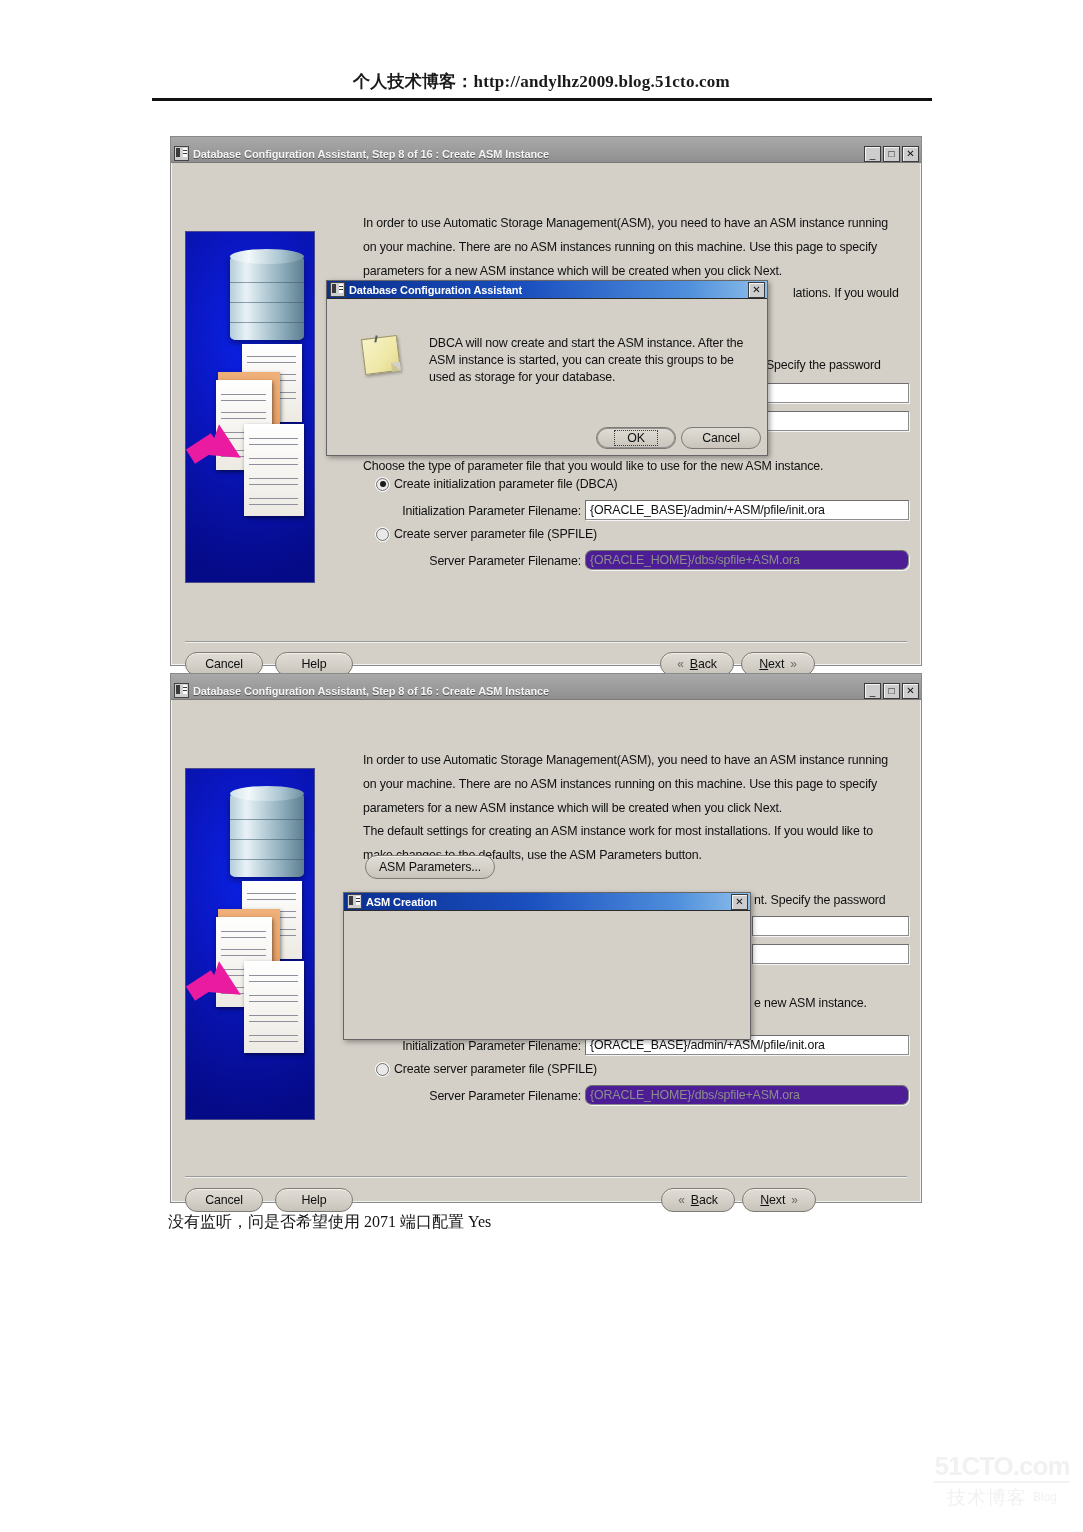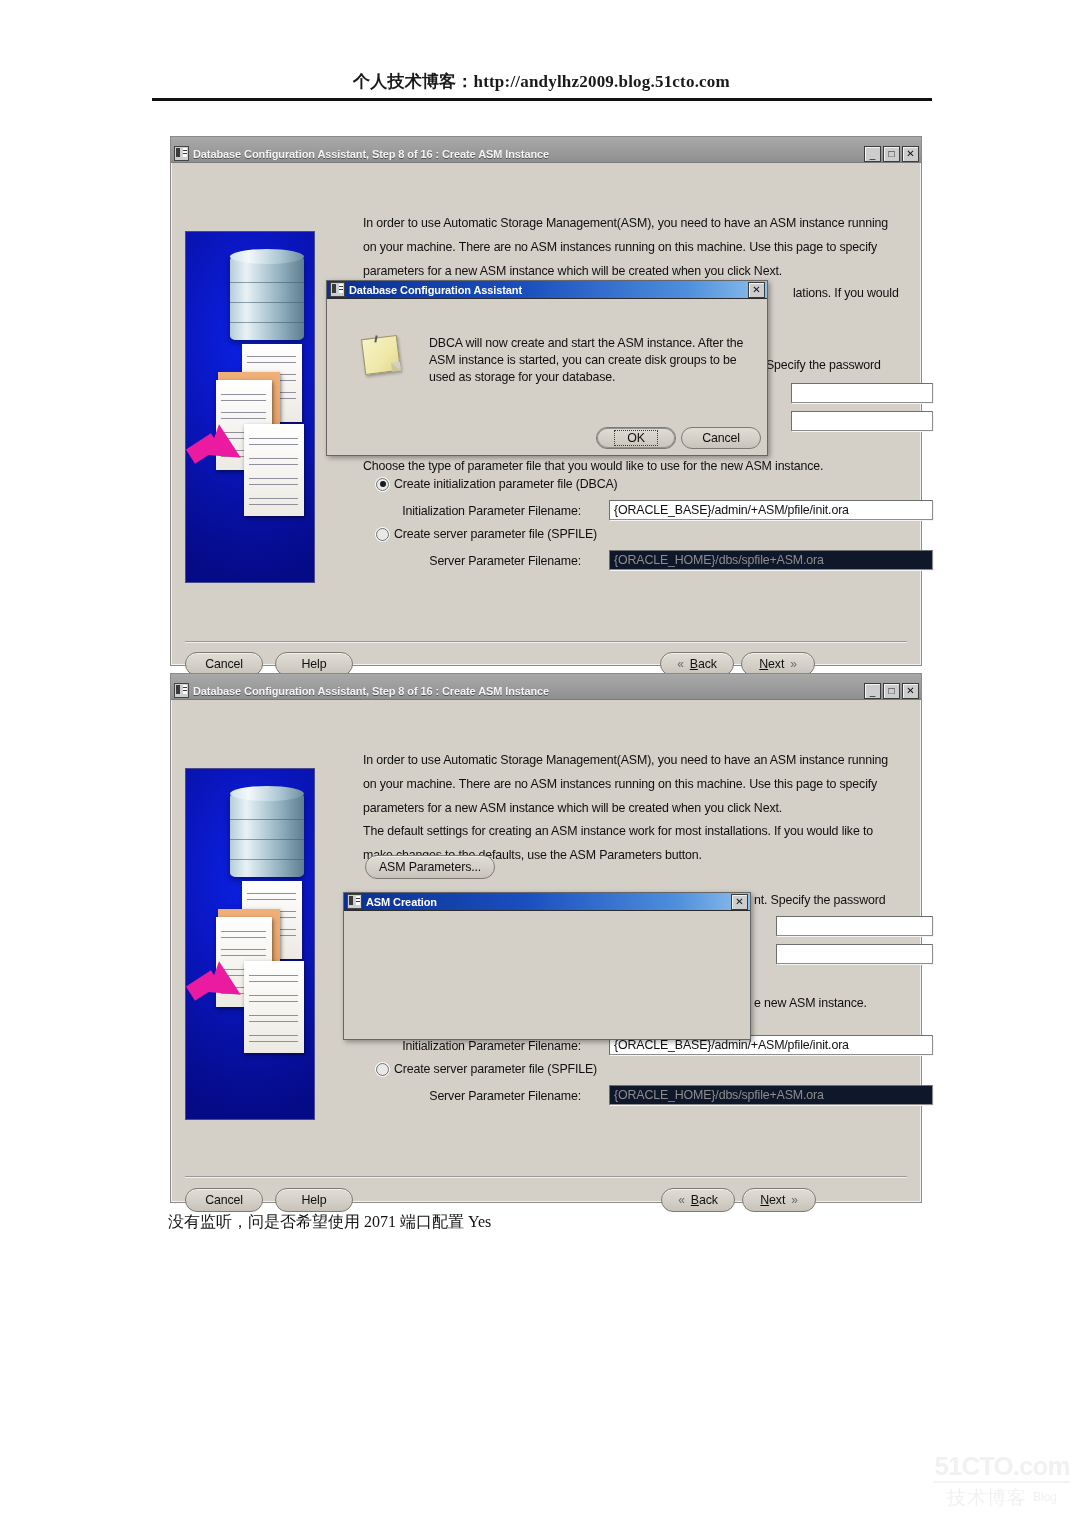--- a/index.html
+++ b/index.html
@@ -215,25 +215,25 @@
     border-left-color: #6e6e6e;
     box-shadow: 1px 1px 0 #f5f5f5;
     font-size: 12.4px;
     color: #101010;
     display: flex; align-items: center;
     padding-left: 4px;
     box-sizing: border-box;
     letter-spacing: -.15px;
     overflow: hidden;
     white-space: nowrap;
-    margin-left: 24px;
   }
   .textfield.disabled {
-    background: #0f172a;
+    background: #4c1d95;
     color: #8d8d8d;
+    border-radius: 7px;
   }
 
   
   .btn {
     position: absolute;
     height: 24px;
     background: linear-gradient(to bottom,#e0ddd6 0%,#d4d0c8 55%,#c7c3ba 100%);
     border: 1px solid #7d7a73;
     border-radius: 12px;
     display: flex; align-items: center; justify-content: center;
@@ -508,21 +508,21 @@
         <span class="tb-icon"></span>
         <span class="tb-title">Database Configuration Assistant</span>
         <span class="tb-buttons">
           <span class="tb-btn">
             <span class="g">✕</span>
           </span>
         </span>
       </div>
       <div class="dlg-body" style="height:157px;">
         <div class="note-icon" style="left:36px; top:38px;"></div>
-        <div class="dlg-msg" style="left:102px; top:36px; width:320px;">DBCA will now create and start the ASM instance. After the ASM instance is started, you can create disk groups to be used as storage for your database.</div>
+        <div class="dlg-msg" style="left:102px; top:36px; width:320px;">DBCA will now create and start the ASM instance. After the ASM instance is started, you can create this groups to be used as storage for your database.</div>
         <div class="dlg-btn default" style="left:269px; top:128px; width:80px;">
           <span class="dotted">OK</span>
         </div>
         <div class="dlg-btn" style="left:354px; top:128px; width:80px;">Cancel</div>
       </div>
     </div>
 
   </div>
 </div>
 

